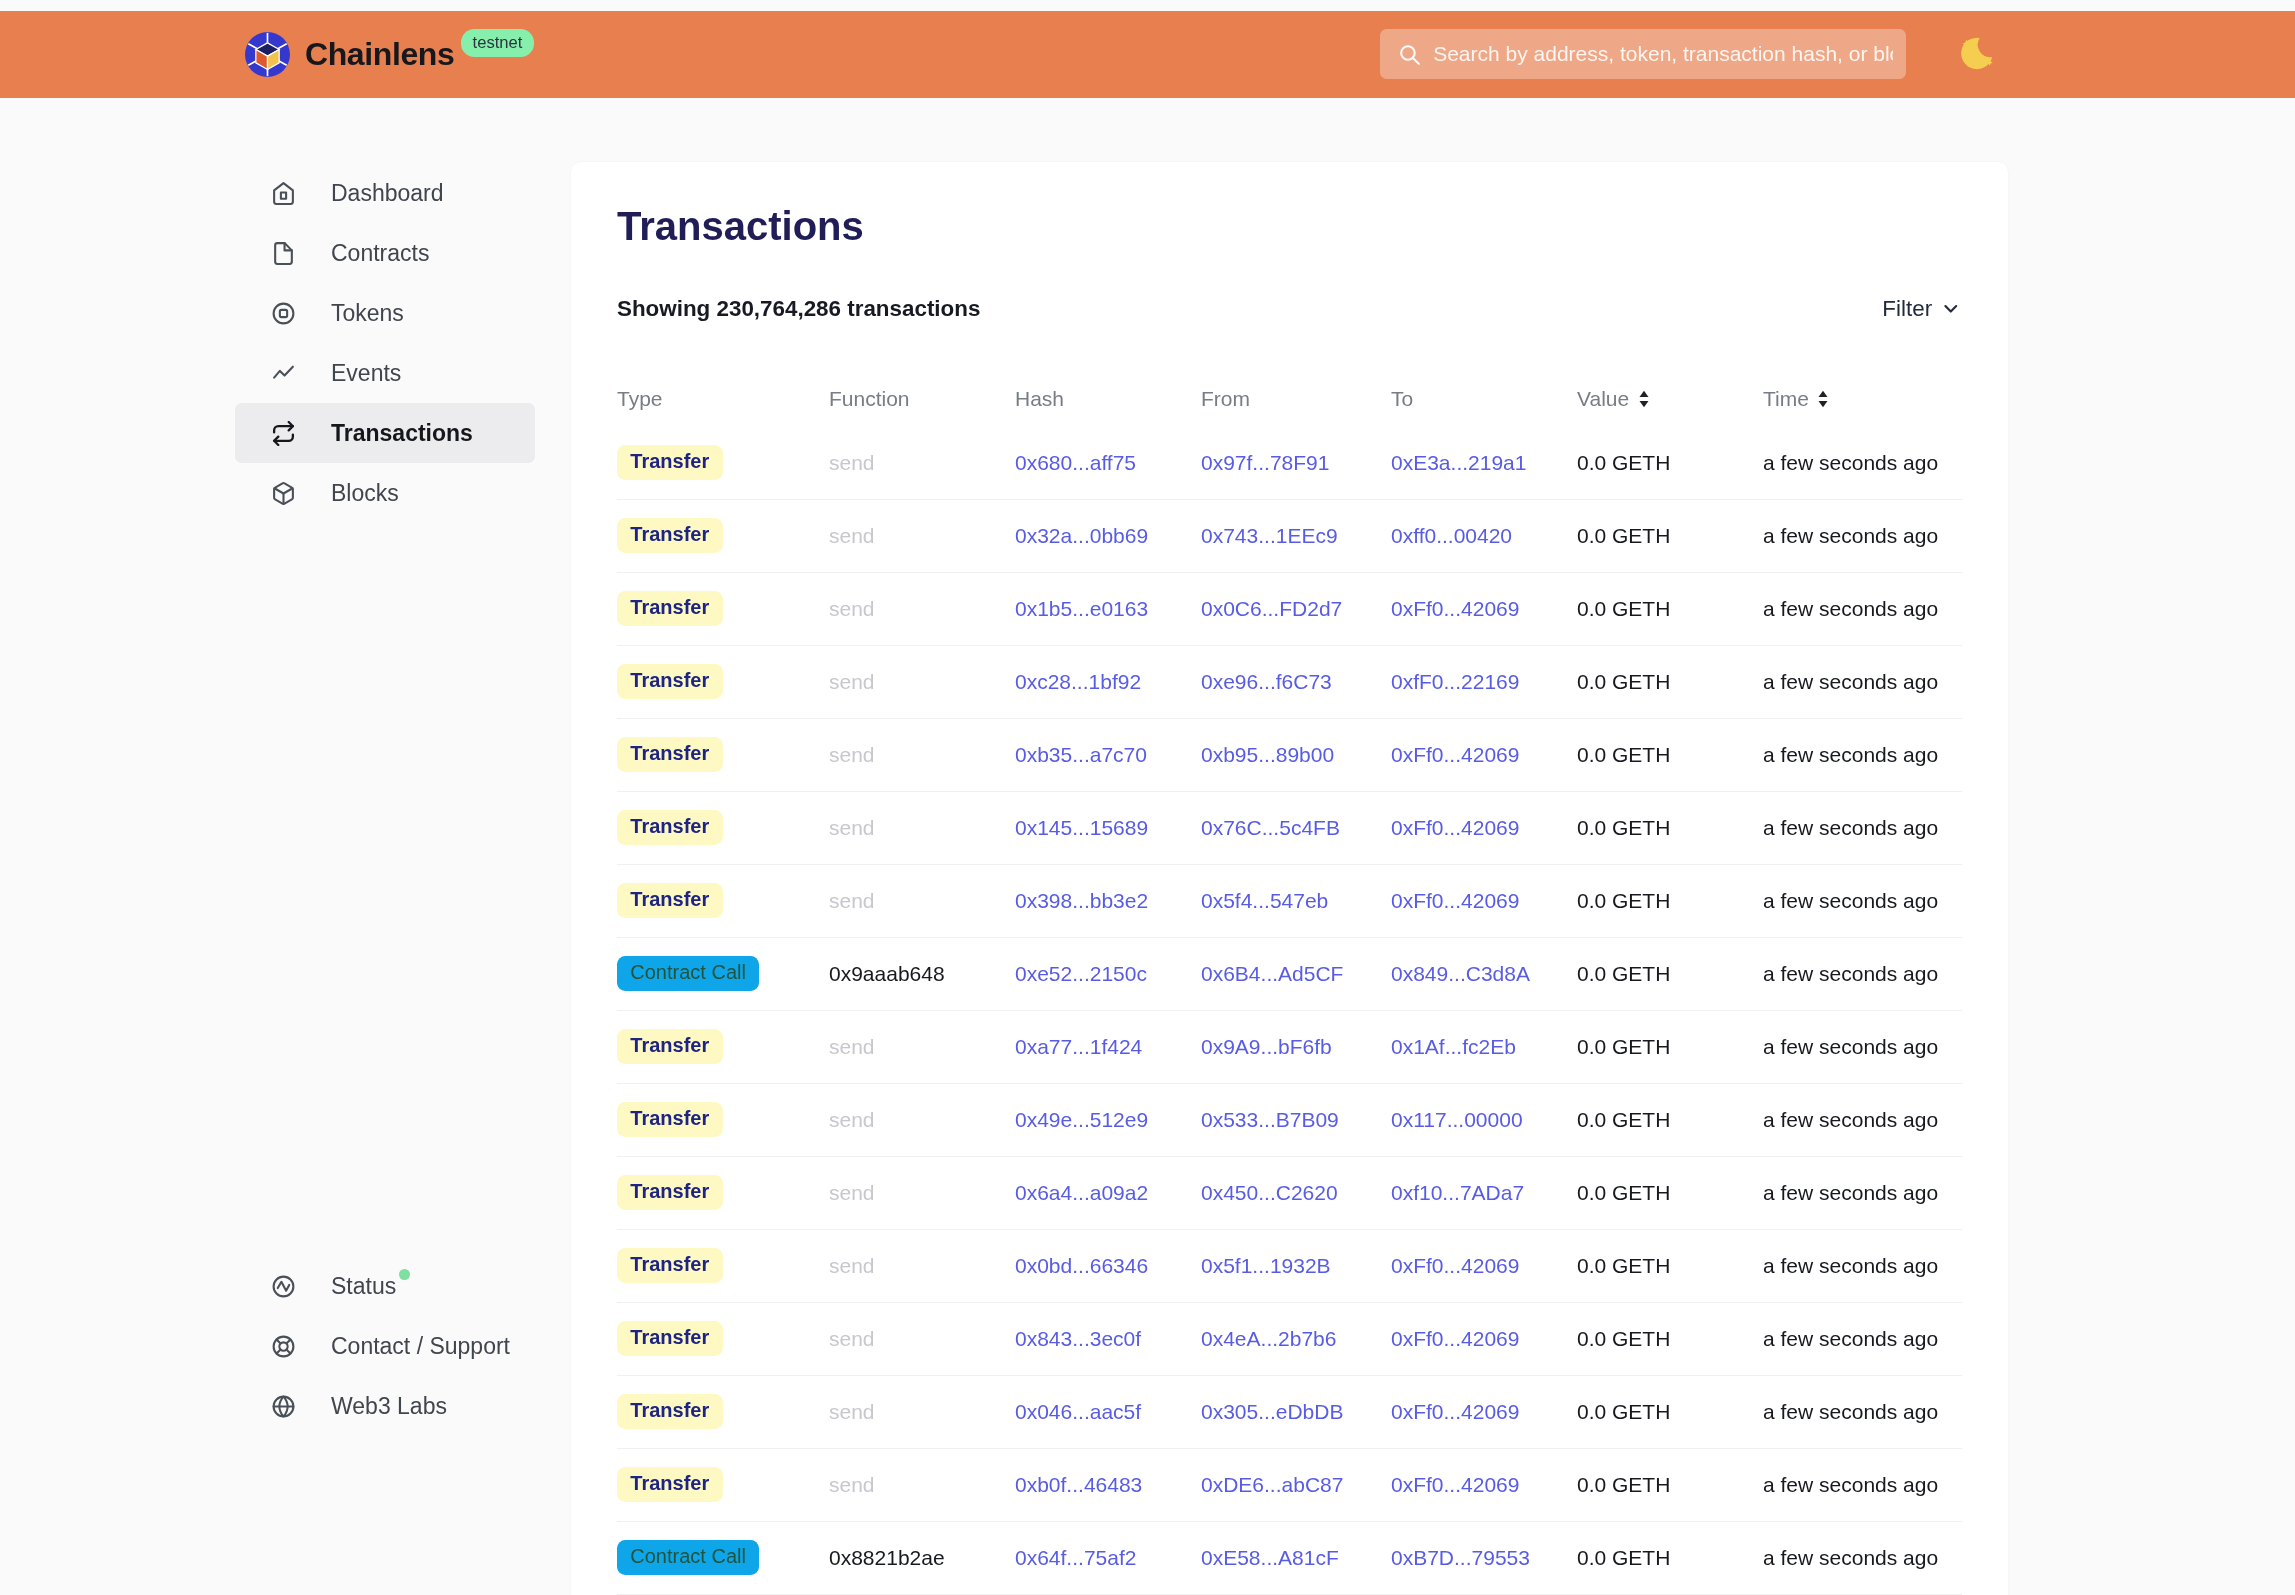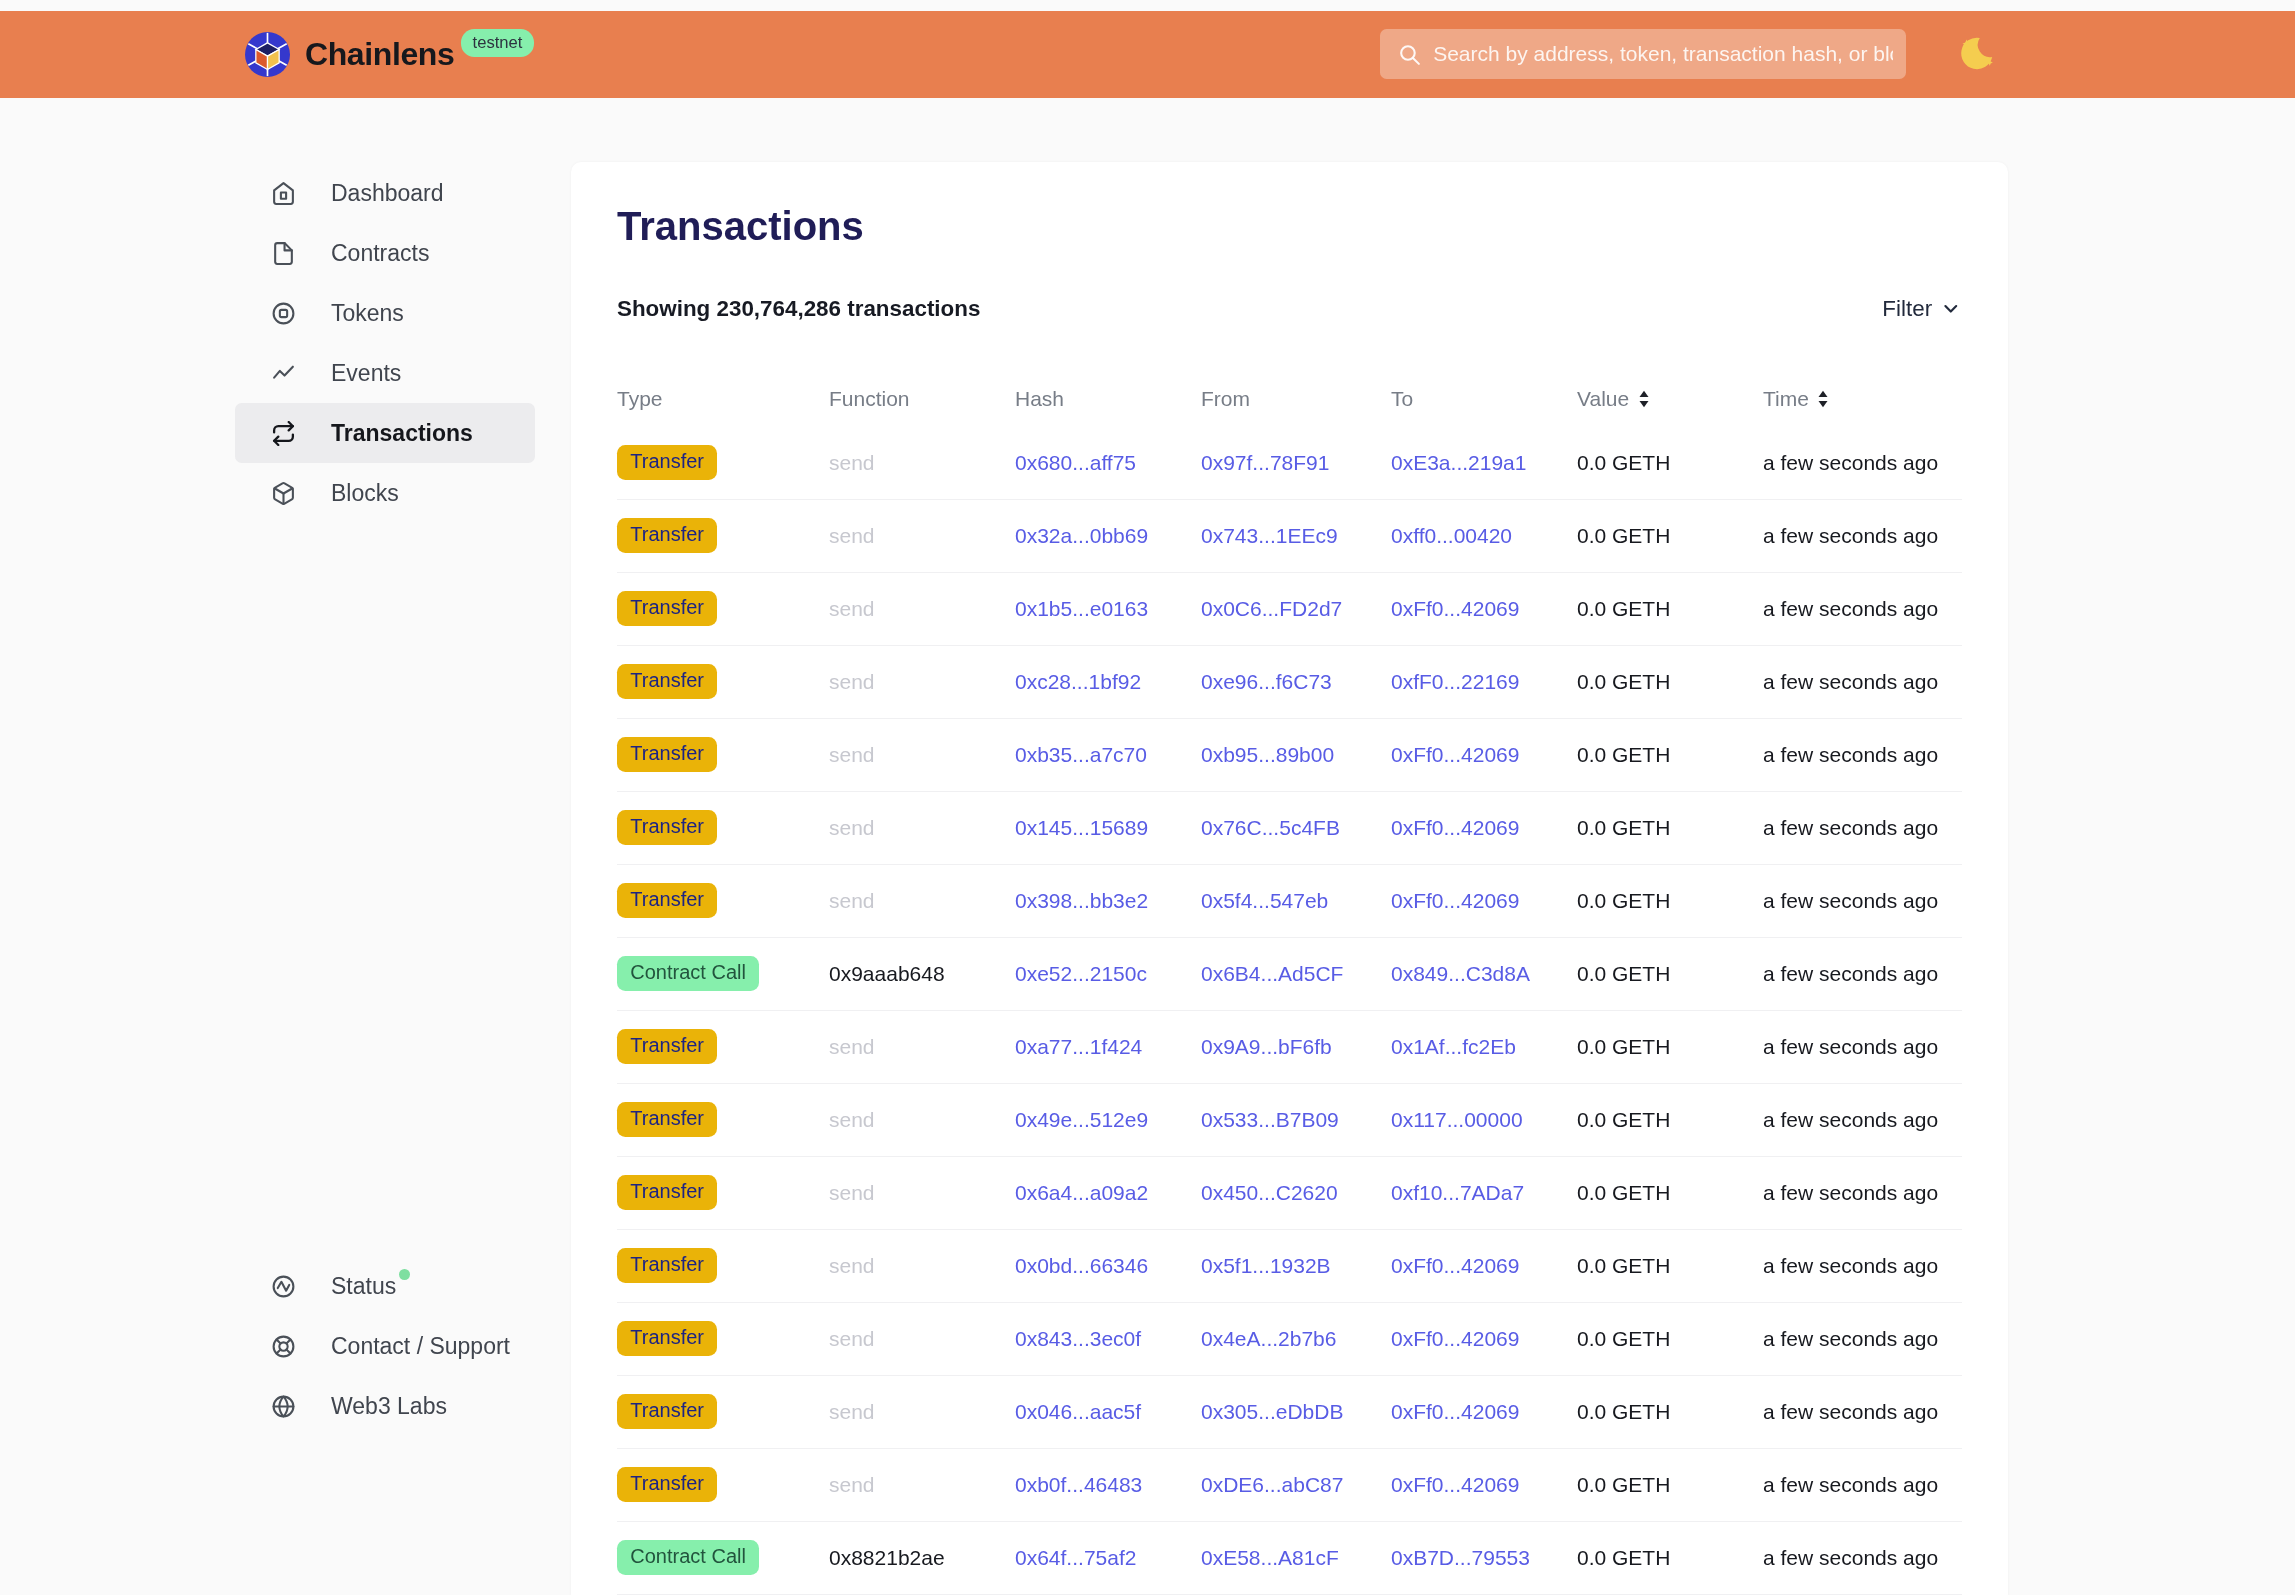--- a/index.html
+++ b/index.html
@@ -90,22 +90,22 @@
   .th.sortable { cursor:pointer; }
   .sort-glyph { width:14px; height:18px; }
   .sort-glyph path { fill:#1E2128; }
 
   .tbody { margin:11.6px 46px 0 46px; }
   .tr { height:73px; border-bottom:0.8px solid #F0F0F2; }
   .badge {
     display:inline-block; padding:4.1px 13.3px 5.8px 13.3px; border-radius:8.3px;
     font-size:20px; line-height:25px;
   }
-  .badge-transfer { background:#eab308; color:#1D2483; }
-  .badge-contract { background:#86efac; color:#22543D; }
+  .badge-transfer { background:#fef9c3; color:#1D2483;font-weight:bold; }
+  .badge-contract { background:#0ea5e9; color:#22543D; }
   .fn { font-size:21px; color:#17191F; }
   .fn.muted { color:#C7C8CF; }
   .cell-link { font-size:21px; color:#585CE5; text-decoration:none; cursor:pointer; }
   .val { font-size:21px; color:#17191F; }
   .tim { font-size:21px; color:#17191F; }
 </style>
 </head>
 <body>
 
 <div class="topbar">

